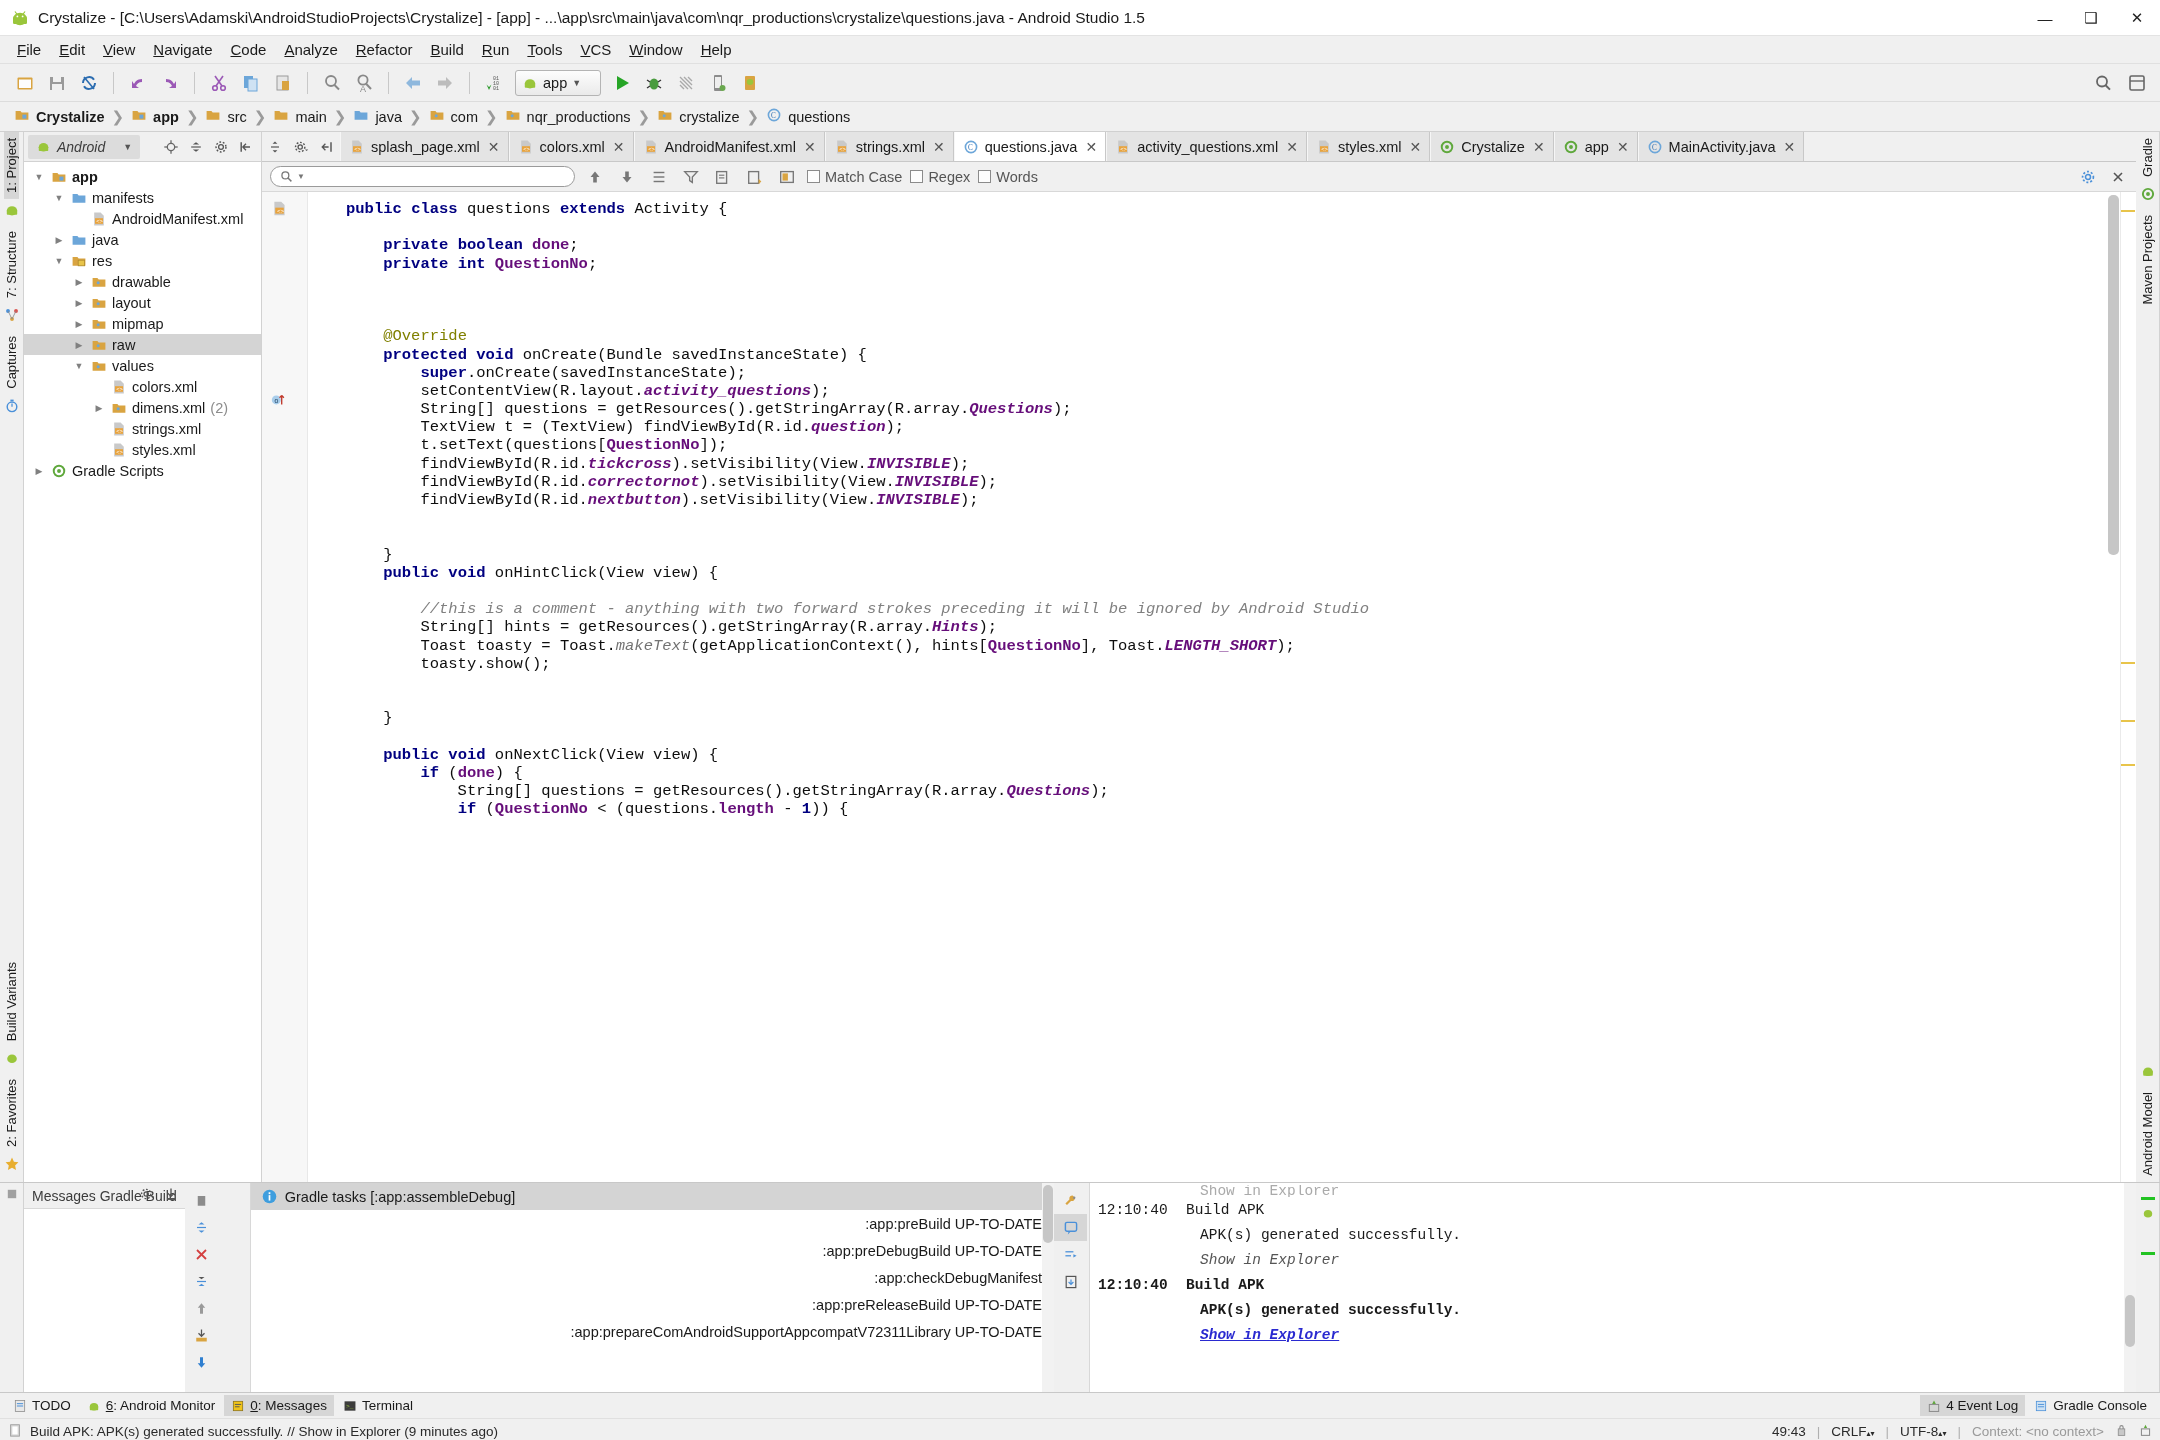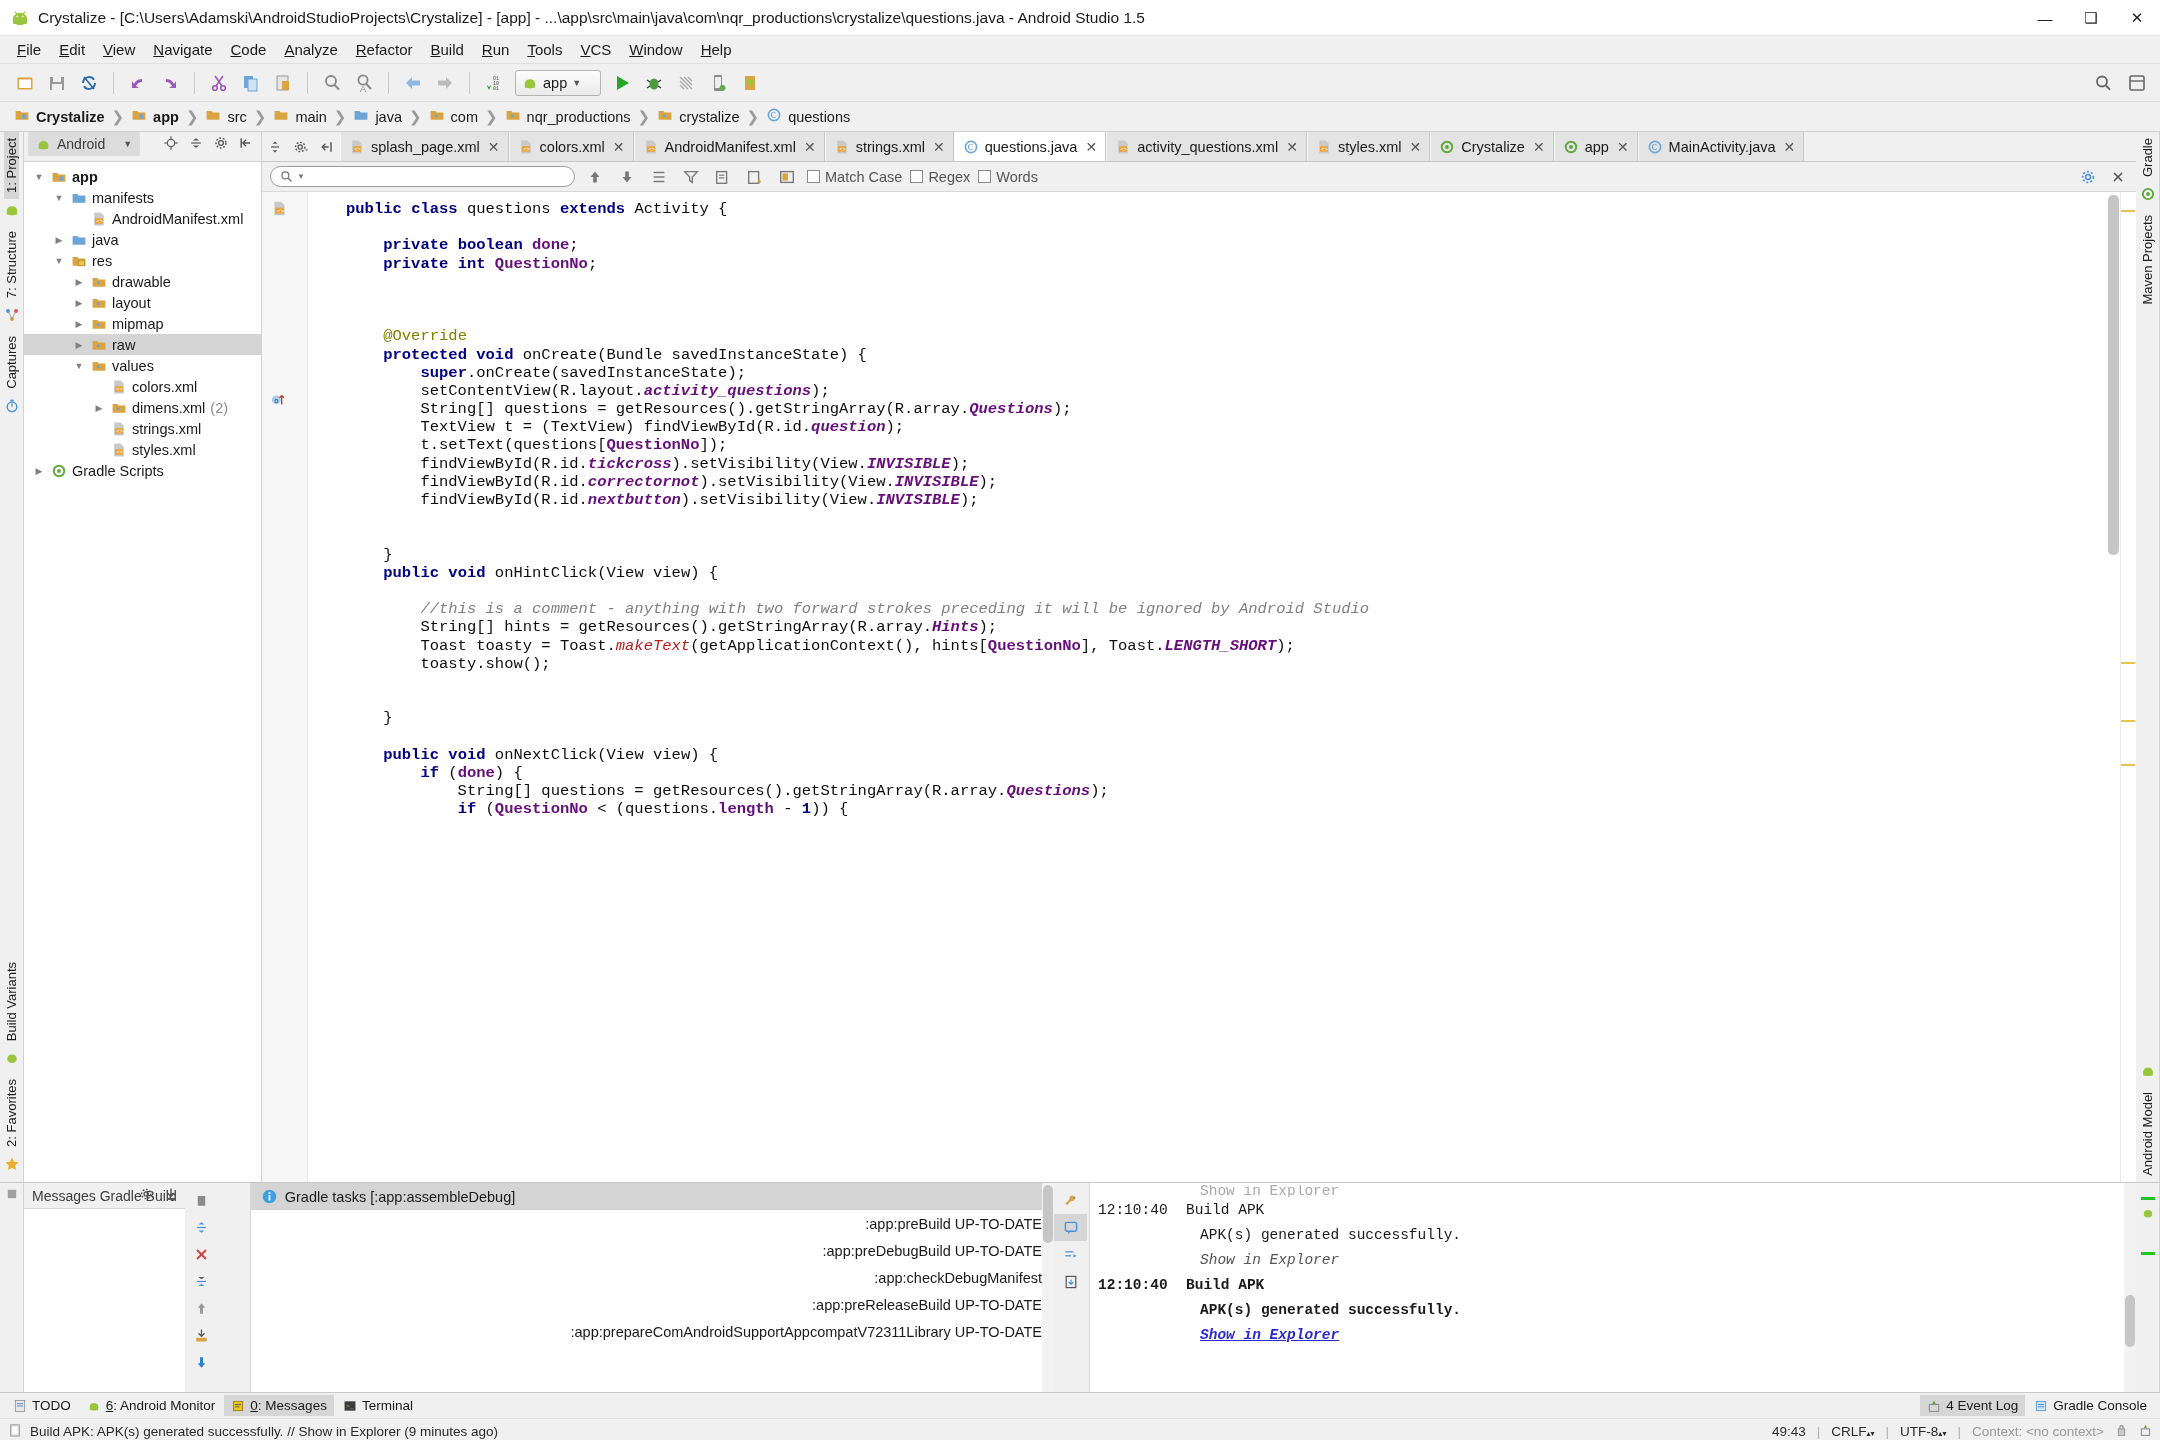--- a/index.html
+++ b/index.html
@@ -45,21 +45,21 @@
   .vstrip { width:24px; background:#f0f0f0; border-right:1px solid #d2d2d2;
             display:flex; flex-direction:column; align-items:center; position:relative; }
   .vlabel { writing-mode:vertical-rl; transform:rotate(180deg); font-size:13px;
             color:#1a1a1a; white-space:nowrap; padding:6px 0; }
   .vlabel.sel { background:#d6d6d6; }
 
   
   #projectpanel { width:238px; background:#ffffff; border-right:1px solid #d2d2d2;
                   display:flex; flex-direction:column; }
   #ppheader { height:30px; background:#f0f0f0; border-bottom:1px solid #d2d2d2;
-              display:flex; align-items:flex-start; padding:0 4px; gap:4px; }
+              display:flex; align-items:center; padding:0 4px; gap:4px;font-style:italic; }
   #ppdrop { display:flex; align-items:center; gap:6px; background:#dcdcdc; height:24px;
             padding:0 8px; border-radius:2px; font-size:14px; color:#3c3c3c; }
   .pph-icons { margin-left:auto; display:flex; gap:3px; align-items:center; }
   #pptree { flex:1; overflow:hidden; padding-top:4px; font-size:14.5px; color:#1a1a1a; }
   .trow { height:21px; display:flex; align-items:center; gap:5px; padding-right:6px;
           white-space:nowrap; }
   .trow.sel { background:#d4d4d4; }
   .tarrow { width:14px; text-align:center; color:#808080; font-size:9px; flex:0 0 auto; }
   .tlabel.b { font-weight:bold; }
   .dim { color:#8c8c8c; }
@@ -88,21 +88,21 @@
   #gutter { width:46px; background:#f7f7f7; border-right:1px solid #e8e8e8; position:relative;
             flex:0 0 46px; }
   #foldstrip { width:14px; background:#ffffff; flex:0 0 14px; position:relative; }
   #codetext { flex:1; position:relative; overflow:hidden; padding-top:8px;
               font-family:"Liberation Mono", monospace; font-size:15.5px; line-height:18.2px;
               color:#0d0d0d; white-space:pre; }
   #codetext .ln { height:18.2px; padding-left:24px; }
   .kw   { color:#000080; font-weight:bold; }
   .fld  { color:#660e7a; font-weight:bold; }
   .cst  { color:#660e7a; font-weight:bold; font-style:italic; }
-  .stm  { color:#b91c1c; font-style:italic; }
+  .stm  { color:#737373; font-style:italic; }
   .ann  { color:#808000; }
   .cmt  { color:#808080; font-style:italic; }
   
   #markerbar { width:16px; background:#ffffff; border-left:1px solid #eaeaea; flex:0 0 16px;
                position:relative; }
   #vscroll { position:absolute; right:17px; top:3px; width:11px; height:360px;
              background:#c6c6c6; border-radius:5px; }
   .mark { position:absolute; right:1px; width:14px; height:2px; }
 
   

